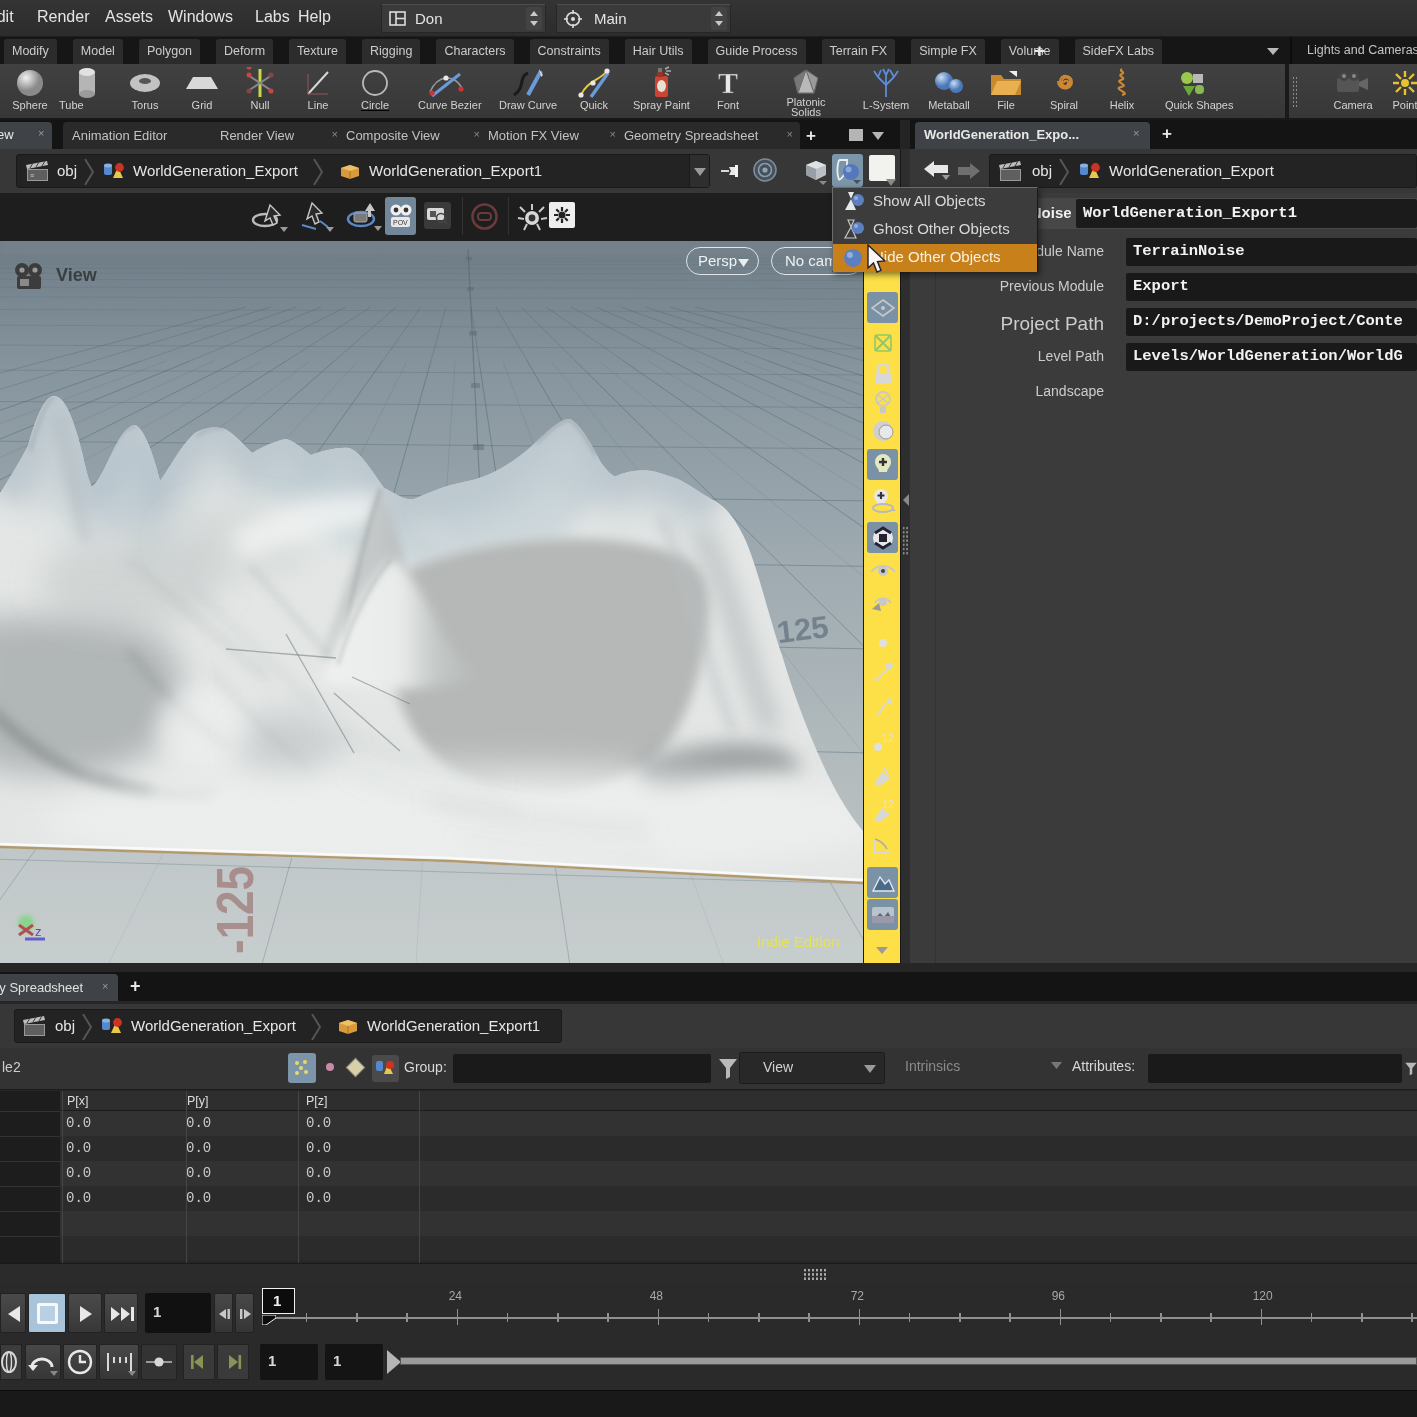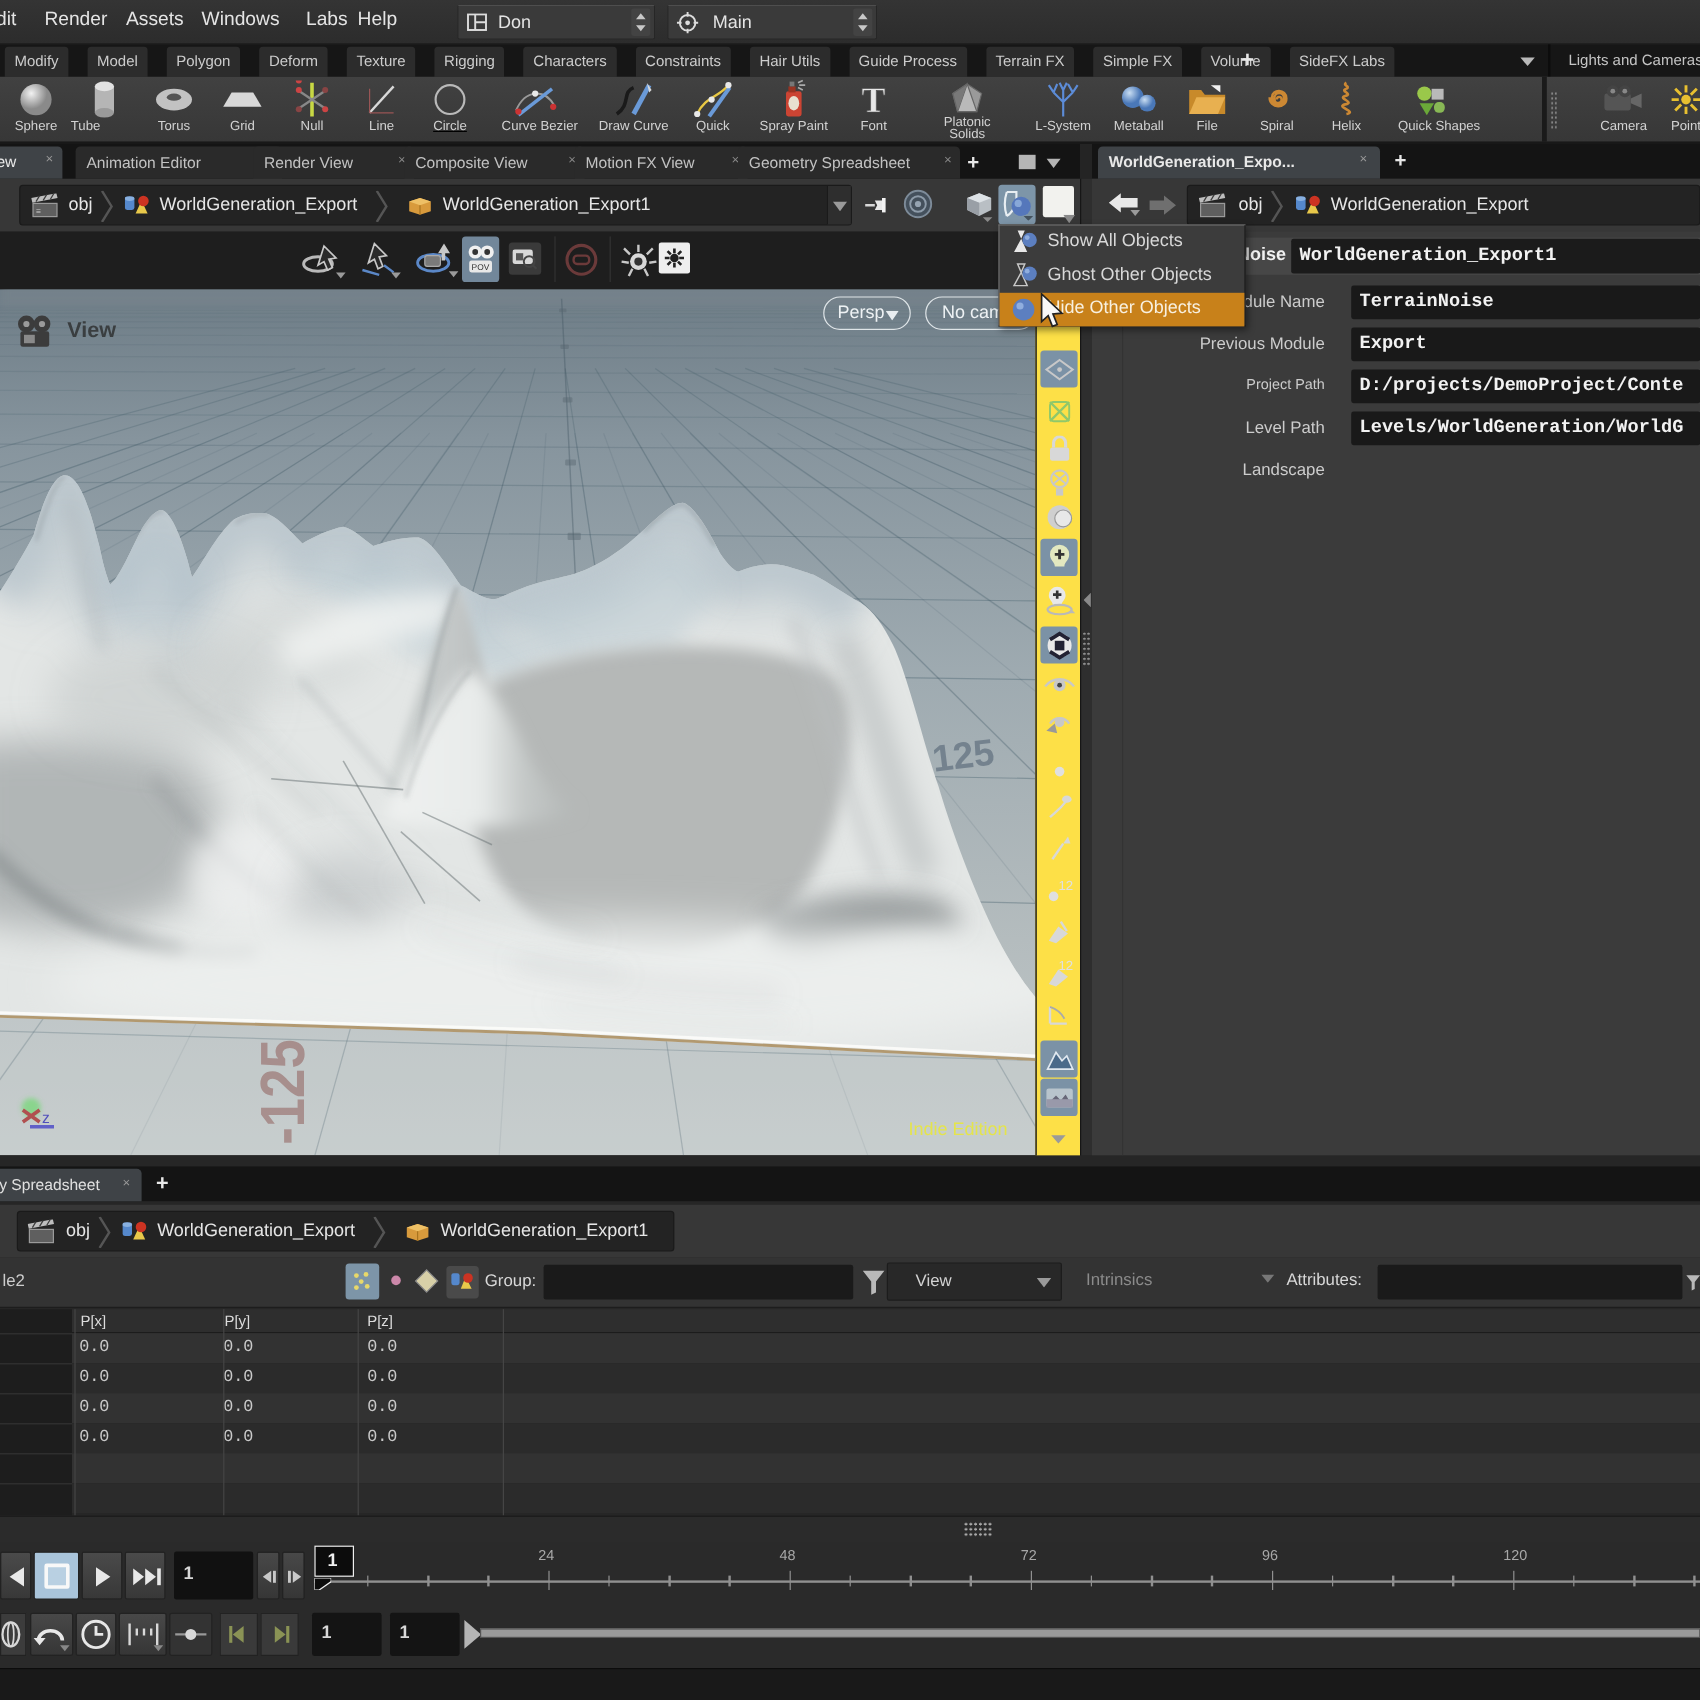--- a/index.html
+++ b/index.html
@@ -899,21 +899,21 @@
     <div class="abs mono" style="left:7px;top:4px;color:#f2f2f2;font-size:15.5px;font-weight:bold;white-space:nowrap;">TerrainNoise</div>
   </div>
         </div>
         <div class="abs" style="left: 0px; top: 153px; width: 507px; height: 28px;">
           <div class="abs" style="right:313px;top:5px;color:#cccccc;font-size:14px;">Previous Module</div>
   <div class="abs" style="left:216px;top:0;width:291px;height:28px;background:#191919;border-radius:2px;">
     <div class="abs mono" style="left:7px;top:4px;color:#f2f2f2;font-size:15.5px;font-weight:bold;white-space:nowrap;">Export</div>
   </div>
         </div>
         <div class="abs" style="left: 0px; top: 188px; width: 507px; height: 28px;">
-          <div class="abs" style="right:313px;top:5px;color:#cccccc;font-size:12px;">Project Path</div>
+          <div class="abs" style="right:313px;top:5px;color:#cccccc;font-size:19px;">Project Path</div>
   <div class="abs" style="left:216px;top:0;width:291px;height:28px;background:#191919;border-radius:2px;">
     <div class="abs mono" style="left:7px;top:4px;color:#f2f2f2;font-size:15.5px;font-weight:bold;white-space:nowrap;">D:/projects/DemoProject/Conte</div>
   </div>
         </div>
         <div class="abs" style="left: 0px; top: 223px; width: 507px; height: 28px;">
           <div class="abs" style="right:313px;top:5px;color:#cccccc;font-size:14px;">Level Path</div>
   <div class="abs" style="left:216px;top:0;width:291px;height:28px;background:#191919;border-radius:2px;">
     <div class="abs mono" style="left:7px;top:4px;color:#f2f2f2;font-size:15.5px;font-weight:bold;white-space:nowrap;">Levels/WorldGeneration/WorldG</div>
   </div>
         </div>

